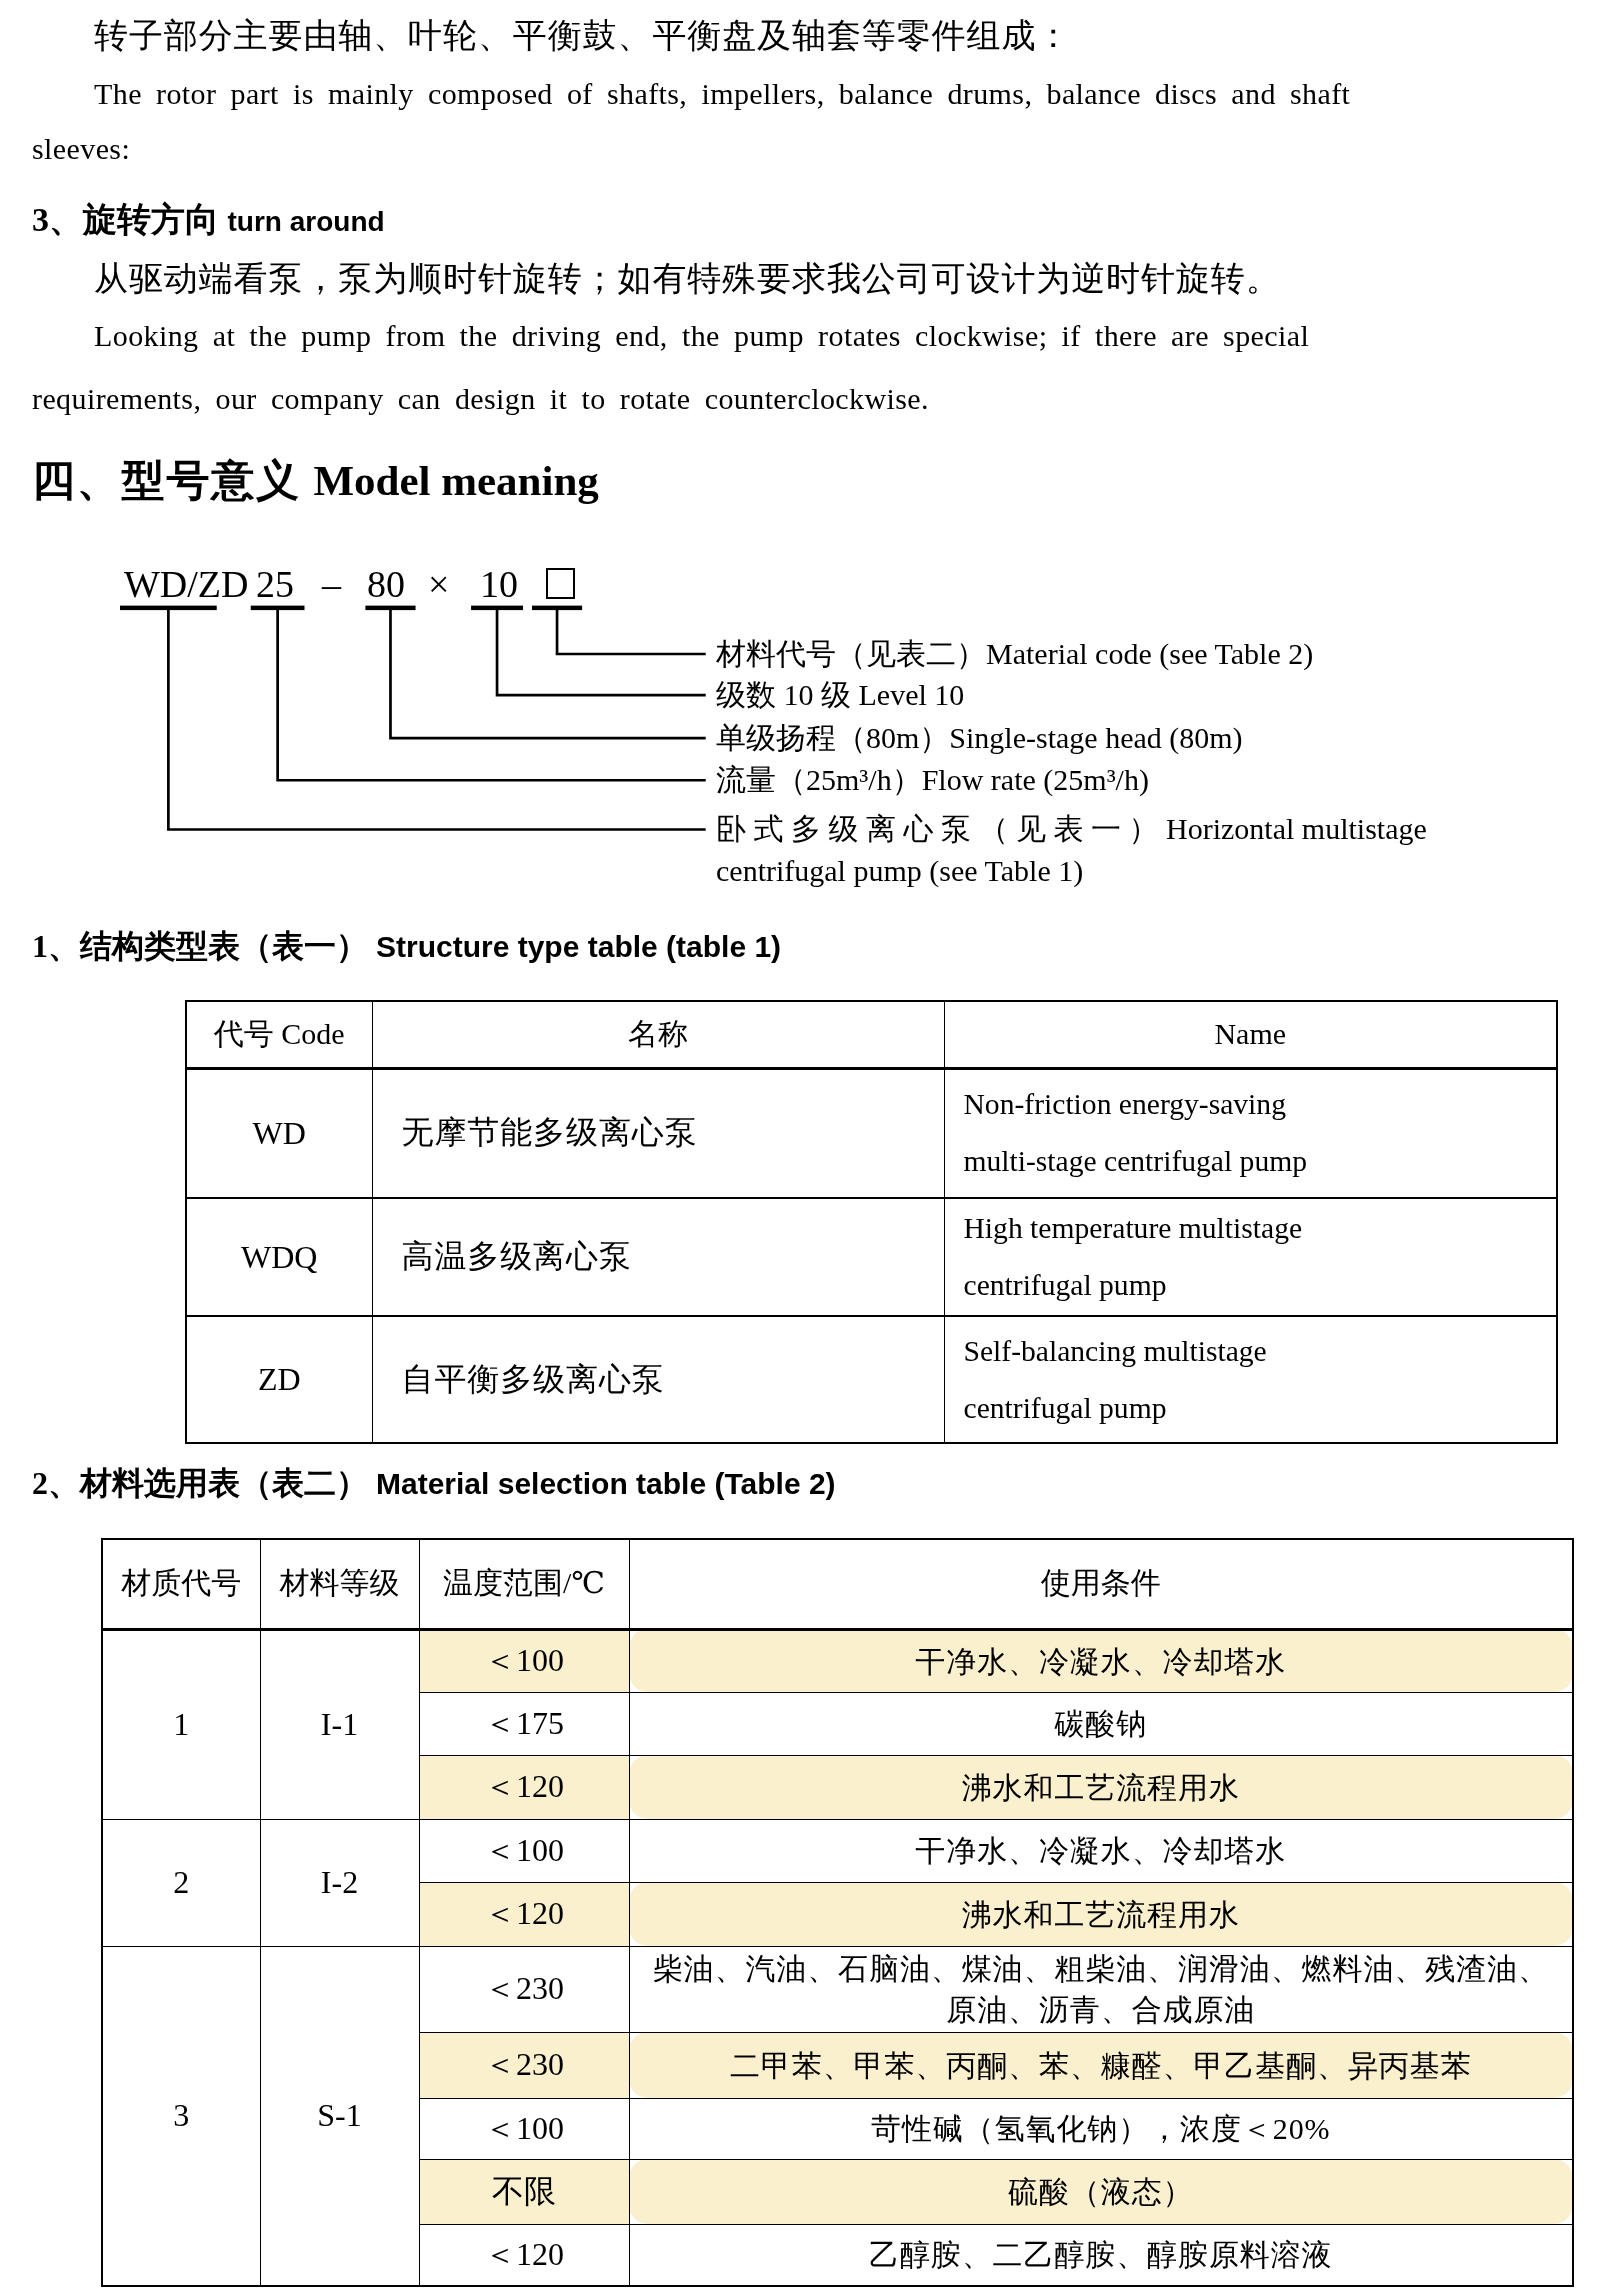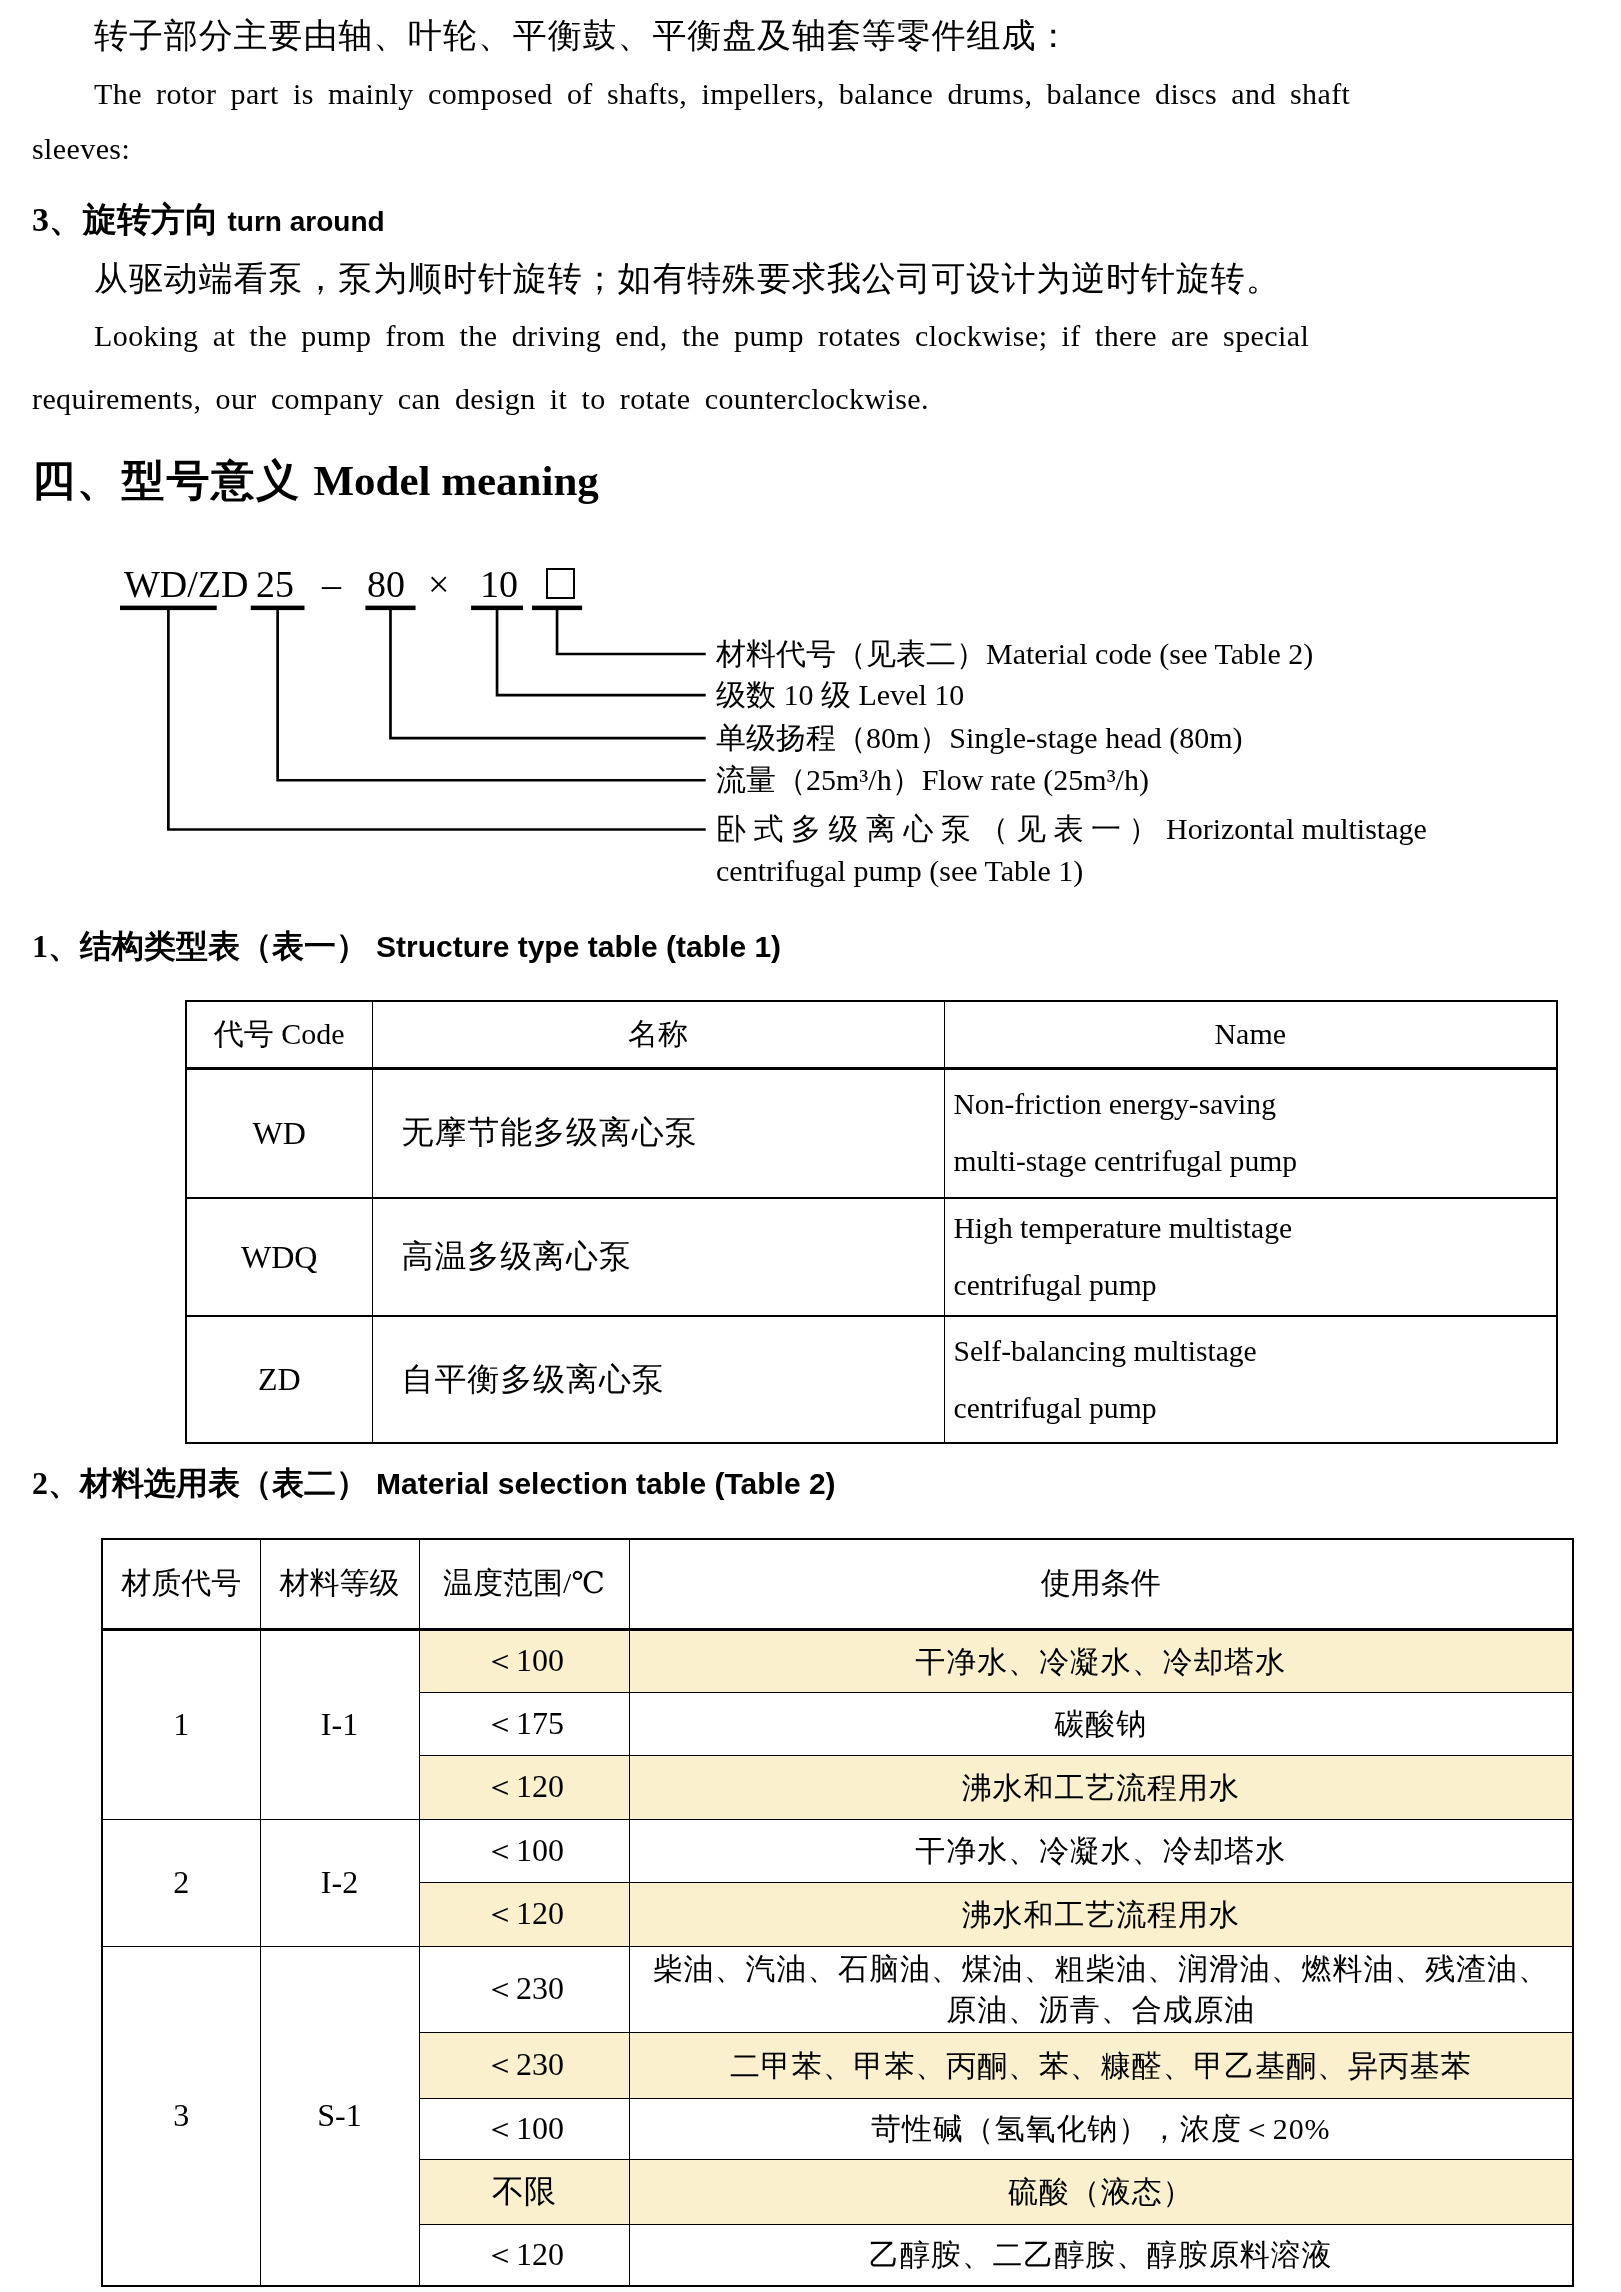--- a/index.html
+++ b/index.html
@@ -25,28 +25,28 @@
   .dlabel{position:absolute;left:716px;font-size:30px;white-space:nowrap;transform:translateY(-50%);}
 
   
   table{border-collapse:collapse;position:absolute;table-layout:fixed;background:#fff;}
   #t1{left:185px;top:1000px;width:1372px;border:2.7px solid #000;}
   #t1 th,#t1 td{border:1.8px solid #000;overflow:hidden;margin-top:48px;}
   #t1 tr.head th{border-bottom:3.6px solid #000;font-size:30px;font-weight:normal;text-align:center;}
   #t1 td{border-top-width:2.7px;}
   #t1 td.code{text-align:center;font-size:32px;}
   #t1 td.namezh{font-size:32px;padding-left:29px;letter-spacing:0.9px;}
-  #t1 td.nameen{font-size:29.6px;padding-left:9px;line-height:57px;}
+  #t1 td.nameen{font-size:29.6px;padding-left:19px;line-height:57px;}
 
   #t2{left:101px;top:1538px;width:1471px;border:2.7px solid #000;}
   #t2 th,#t2 td{border:1.8px solid #000;overflow:hidden;}
   #t2 tr.head th{border-bottom:3.6px solid #000;font-size:30px;font-weight:normal;text-align:center;}
   #t2 td.gcell{text-align:center;font-size:32px;}
   #t2 td.temp{text-align:center;font-size:32px;}
-  #t2 td.cond{text-align:center;font-size:30px;line-height:41px;padding:0 9px;letter-spacing:0.9px;}
+  #t2 td.cond{text-align:center;font-size:30px;line-height:41px;padding:0 9px;letter-spacing:0.9px;border-radius:19px;}
   #t2 td.hl{background:#faf0cd;}
 
   svg.lines{position:absolute;left:0;top:0;}
 </style>
 </head>
 <body>
 
 <div class="page">
 
   <div class="abs zh" style="left:94px;top:12.5px">转子部分主要由轴、叶轮、平衡鼓、平衡盘及轴套等零件组成：</div>

